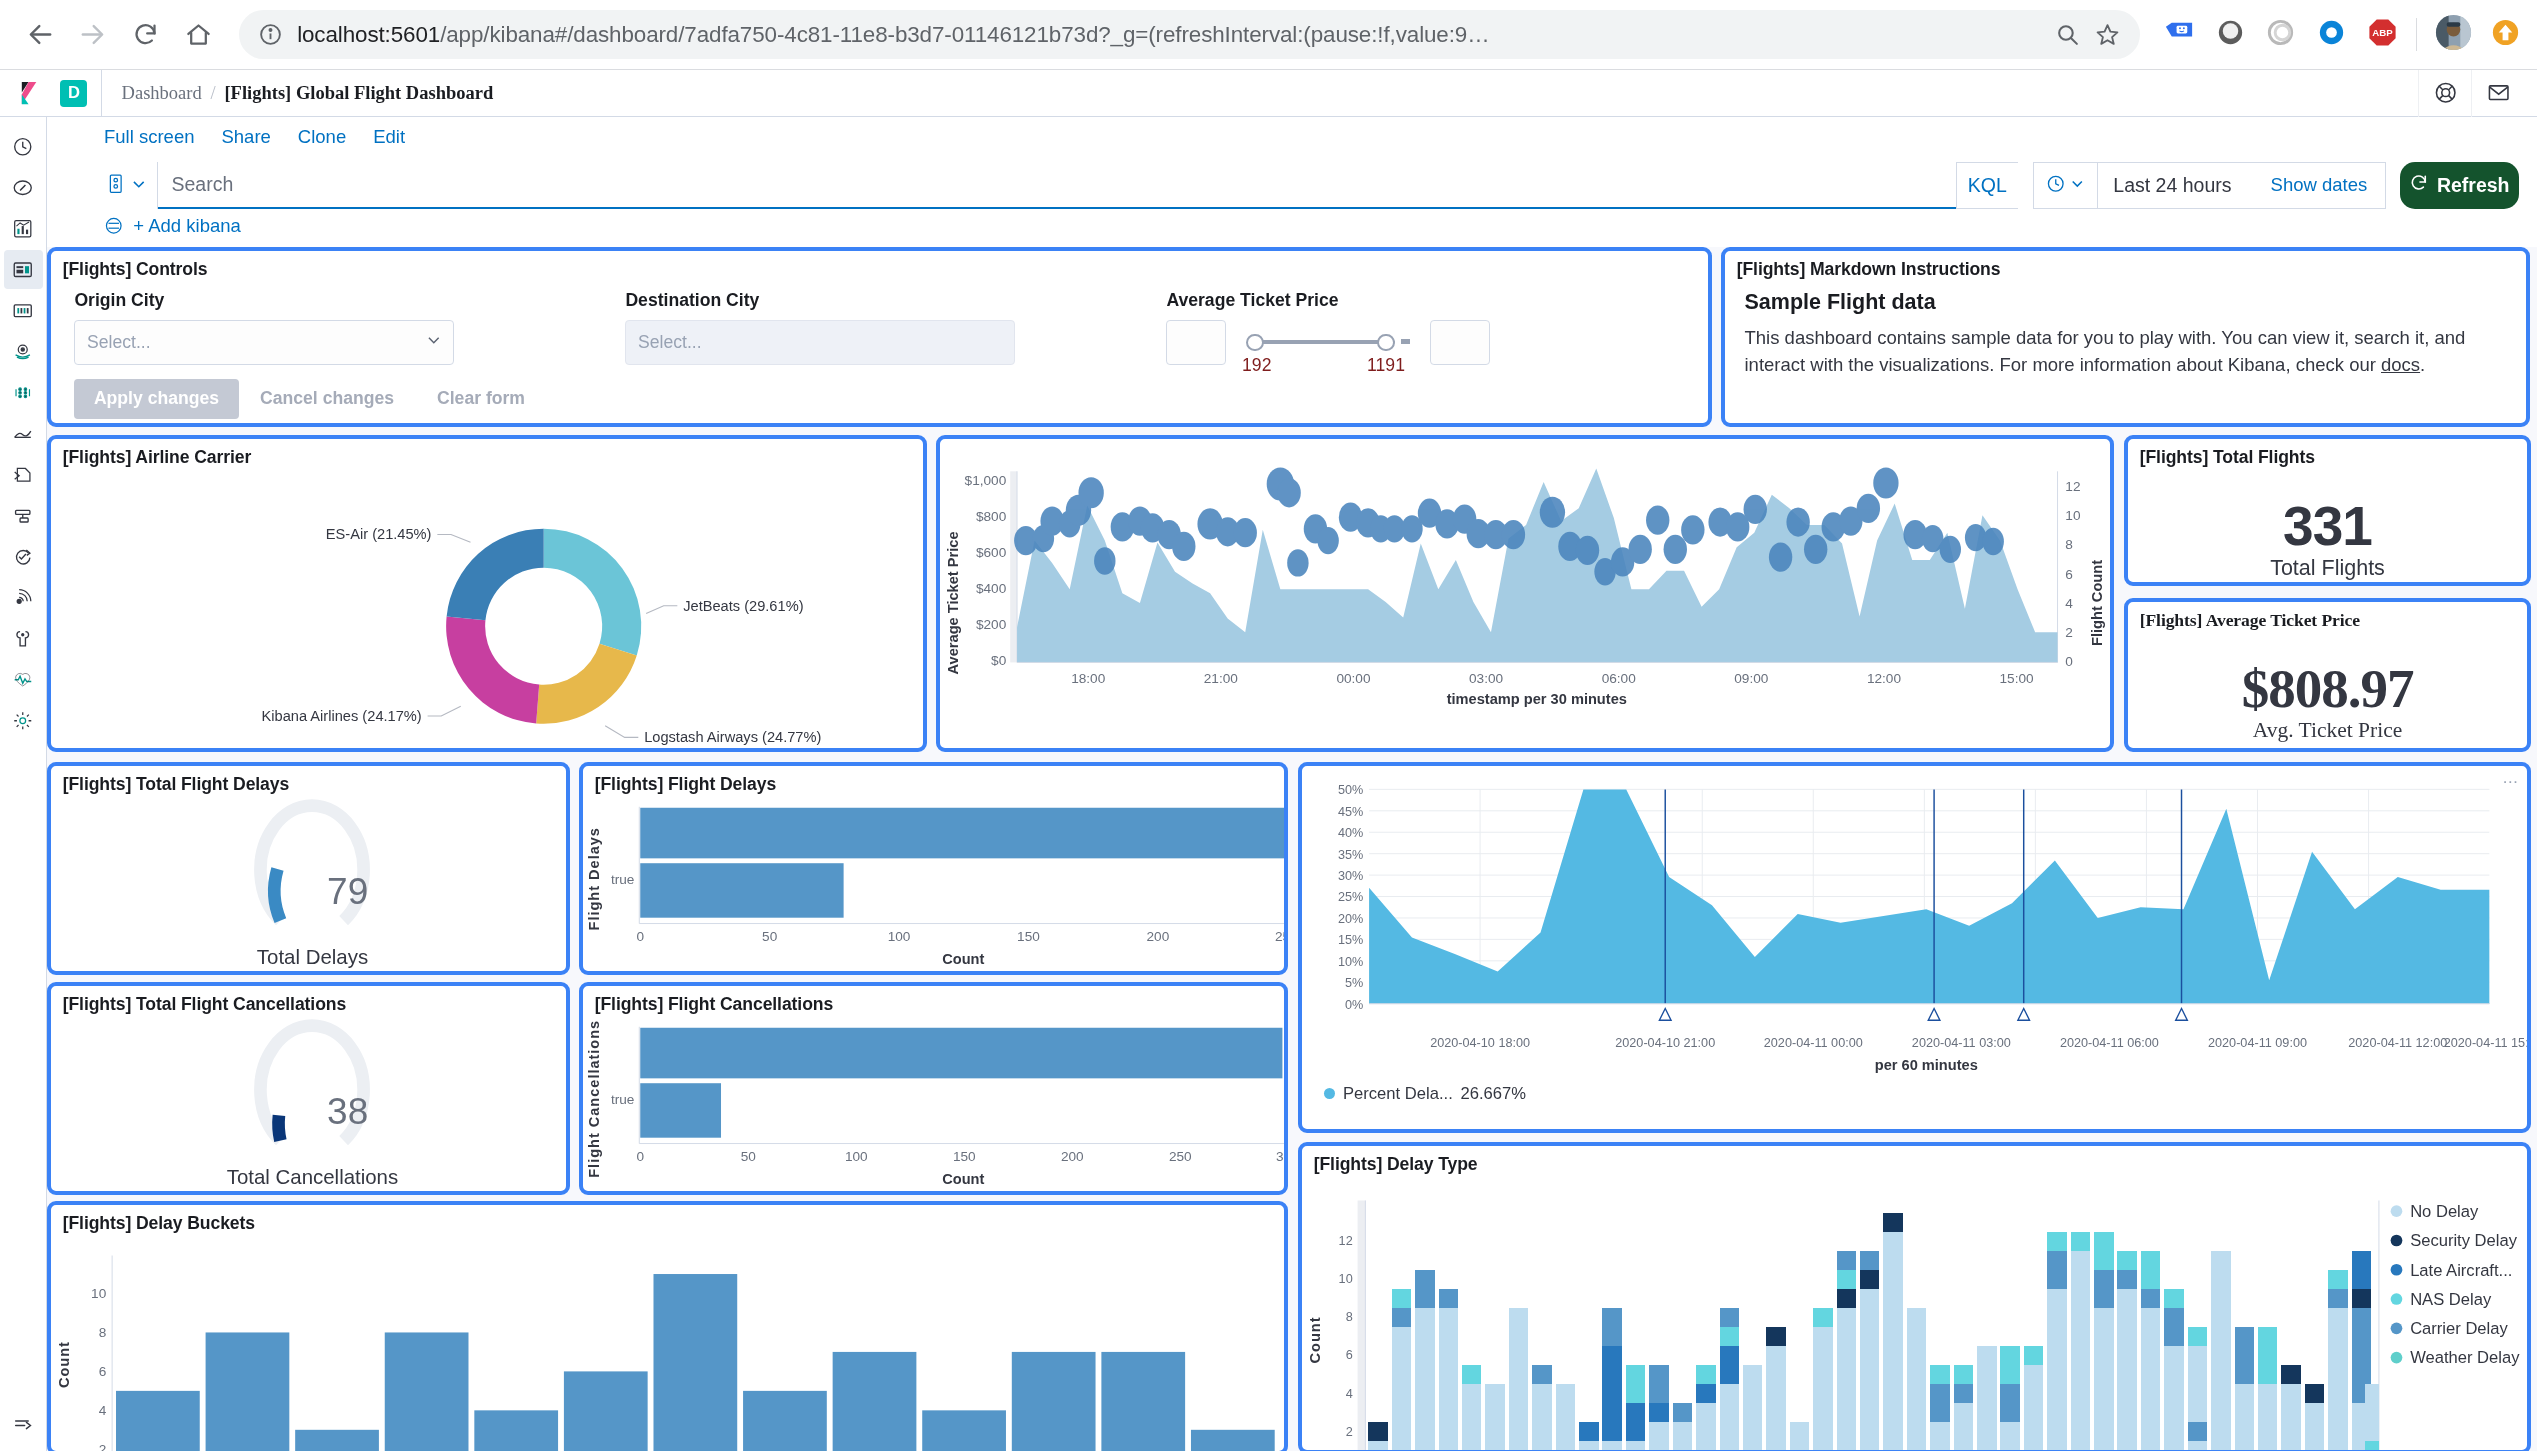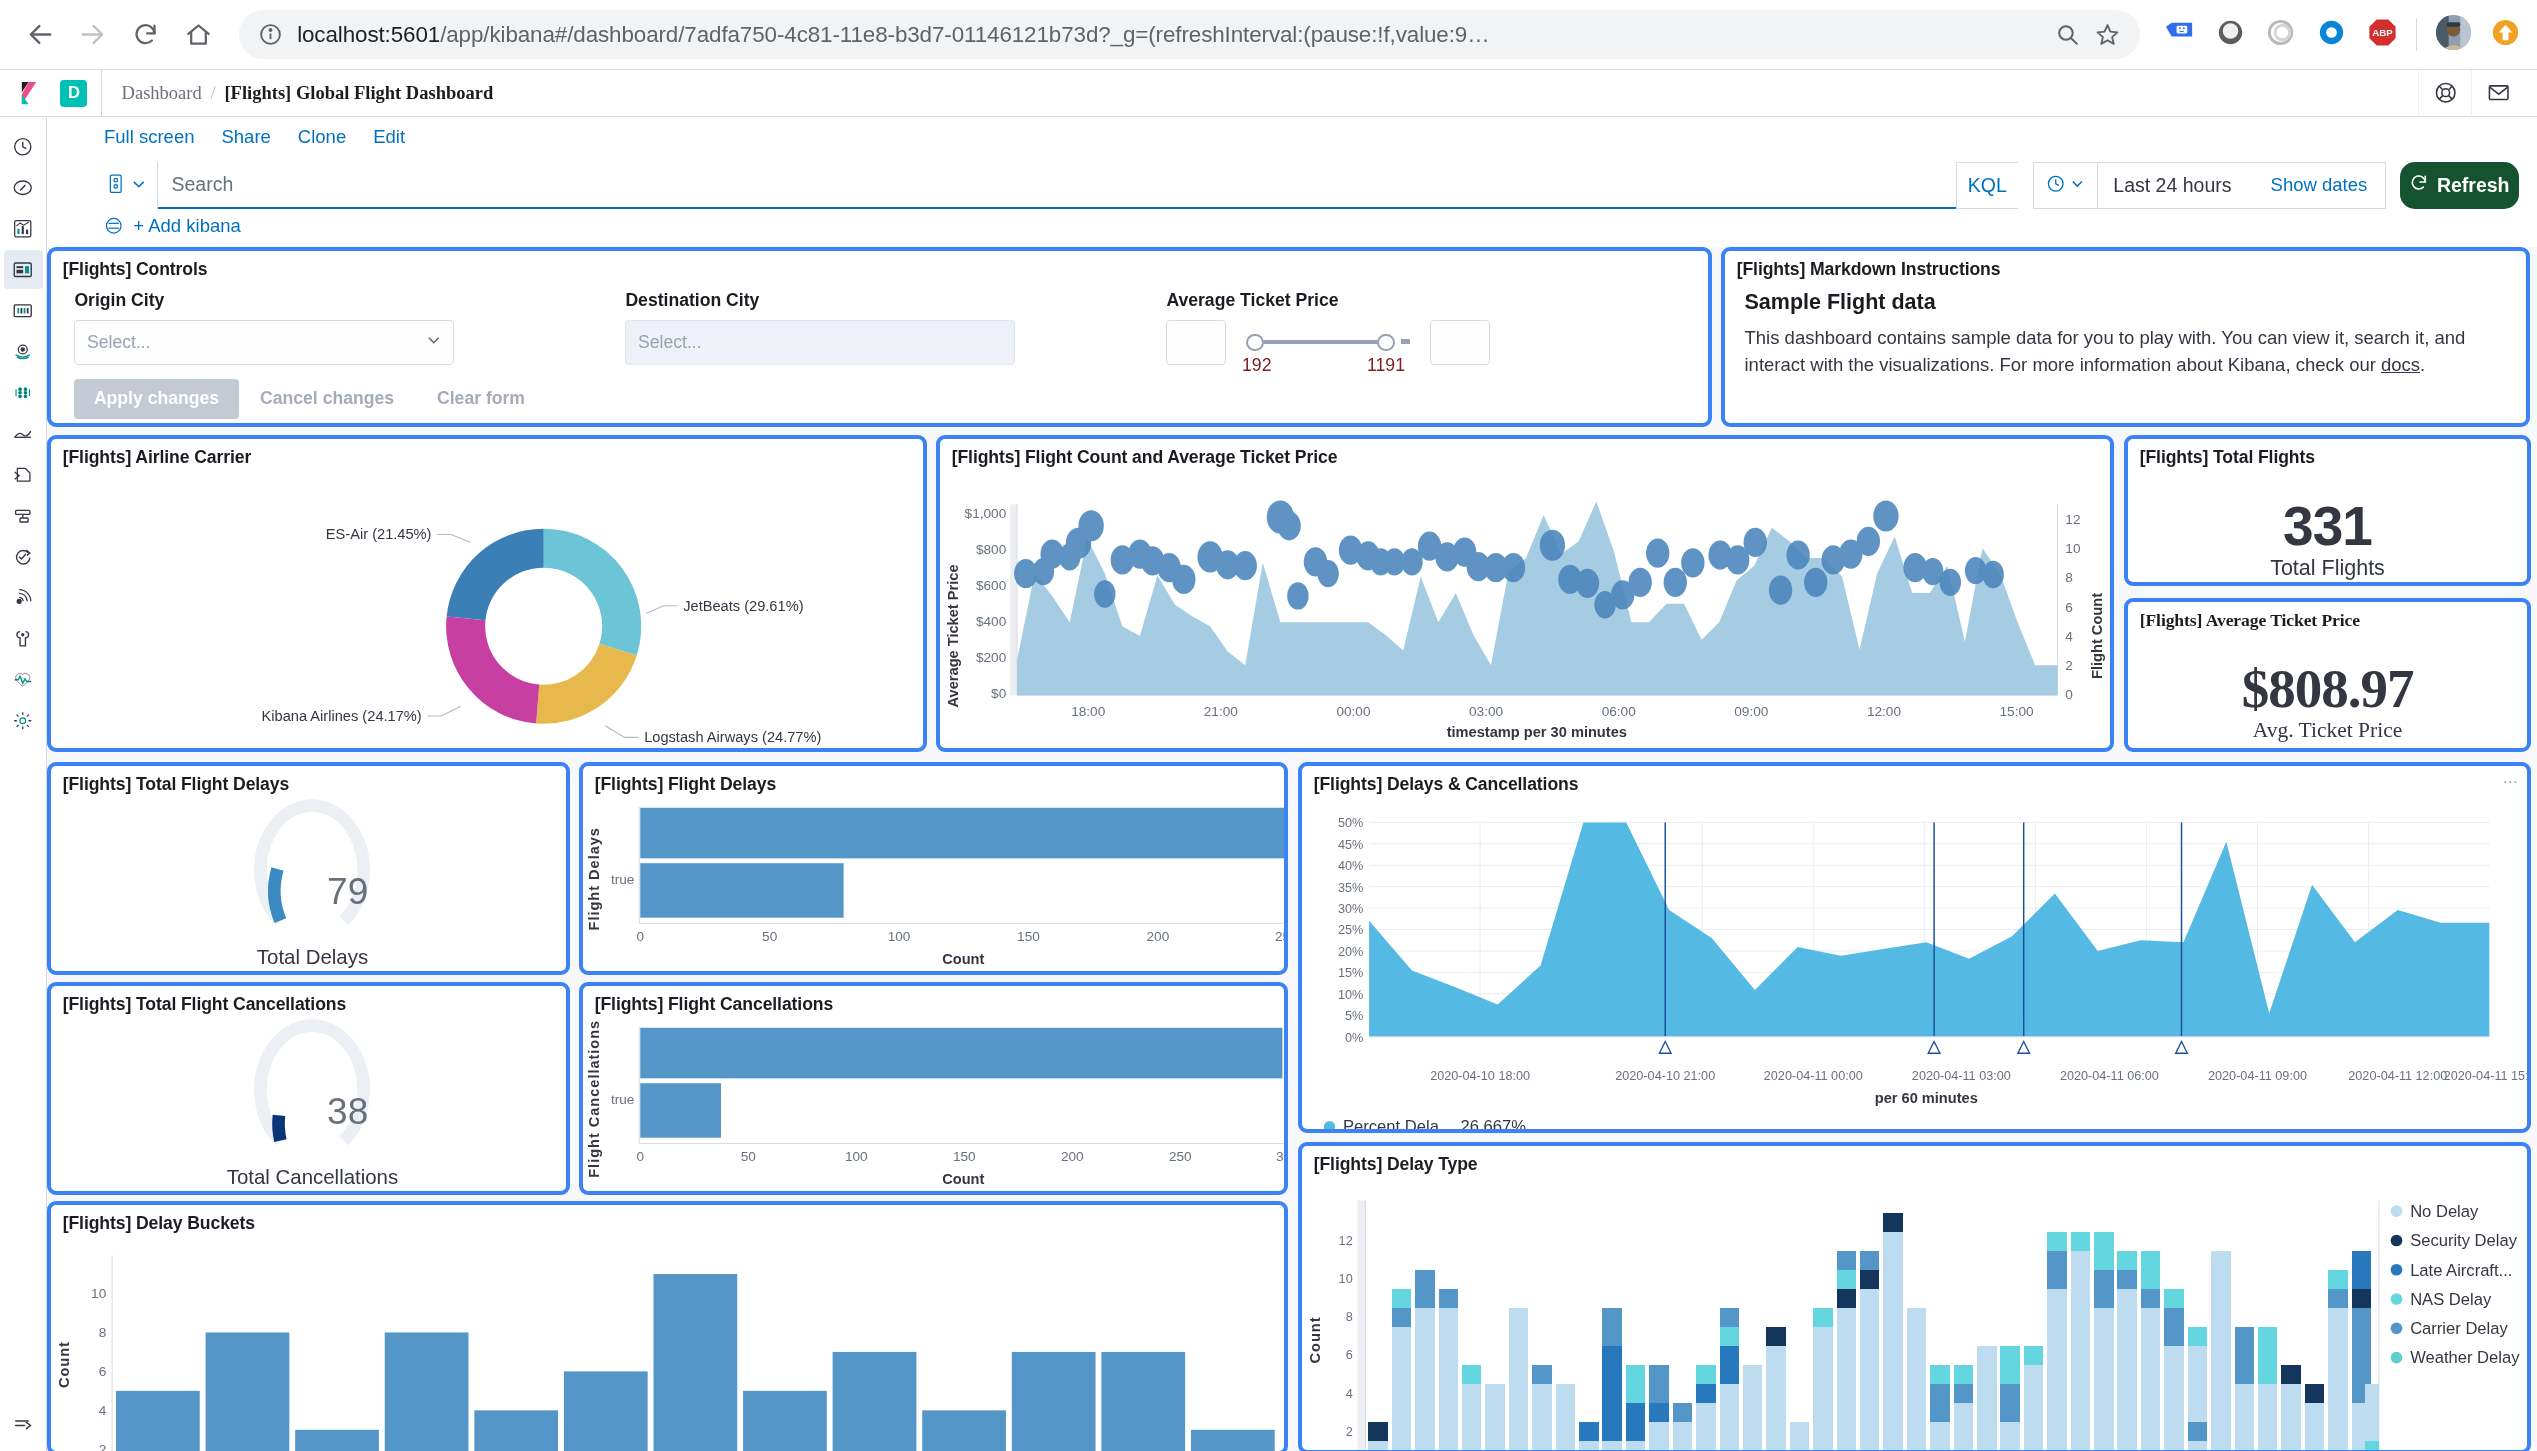--- a/index.html
+++ b/index.html
@@ -585,21 +585,20 @@
             <text class="donut-lbl" x="608" y="277">Logstash Airways (24.77%)</text>
             <polyline points="420,240 400,250 386,250" fill="none" stroke="#b5b9c2" stroke-width="1.2"></polyline>
             <text class="donut-lbl" x="380" y="255" text-anchor="end">Kibana Airlines (24.17%)</text>
             <polyline points="430,72 410,64 396,64" fill="none" stroke="#b5b9c2" stroke-width="1.2"></polyline>
             <text class="donut-lbl" x="390" y="69" text-anchor="end">ES-Air (21.45%)</text>
           </svg>
         </div>
       </div>
 
       <div class="panel" style="left:889px; top:188px; width:1178px; height:317px;">
-        <div class="panel-title">[Flights] Flight Count and Average Ticket Price</div>
         <div class="panel-body">
           <svg width="1178" height="285" viewBox="0 0 1208 292">
             <text class="ax-title" transform="translate(18,168) rotate(-90)" text-anchor="middle">Average Ticket Price</text>
             <text class="ax-title" transform="translate(1192,168) rotate(-90)" text-anchor="middle">Flight Count</text>
 
             <text class="ax" x="68" y="232" text-anchor="end">$0</text>
             <text class="ax" x="68" y="195" text-anchor="end">$200</text>
             <text class="ax" x="68" y="158" text-anchor="end">$400</text>
             <text class="ax" x="68" y="121" text-anchor="end">$600</text>
             <text class="ax" x="68" y="84" text-anchor="end">$800</text>
@@ -799,21 +798,20 @@
               <rect x="894" y="177" width="86" height="51"></rect>
               <rect x="986" y="117" width="86" height="111"></rect>
               <rect x="1078" y="117" width="86" height="111"></rect>
               <rect x="1170" y="197" width="86" height="31"></rect>
             </g>
           </svg>
         </div>
       </div>
 
       <div class="panel" style="left:1251px; top:515px; width:1233px; height:371px;">
-        <div class="panel-title">[Flights] Delays &amp; Cancellations</div>
         <div class="gear-dots">⋯</div>
         <div class="panel-body">
           <svg width="1233" height="339" viewBox="0 0 1264 348">
 
             <g>
               <text class="ax-sm" x="62" y="29" text-anchor="end">50%</text>
               <text class="ax-sm" x="62" y="51" text-anchor="end">45%</text>
               <text class="ax-sm" x="62" y="73" text-anchor="end">40%</text>
               <text class="ax-sm" x="62" y="95" text-anchor="end">35%</text>
               <text class="ax-sm" x="62" y="117" text-anchor="end">30%</text>

